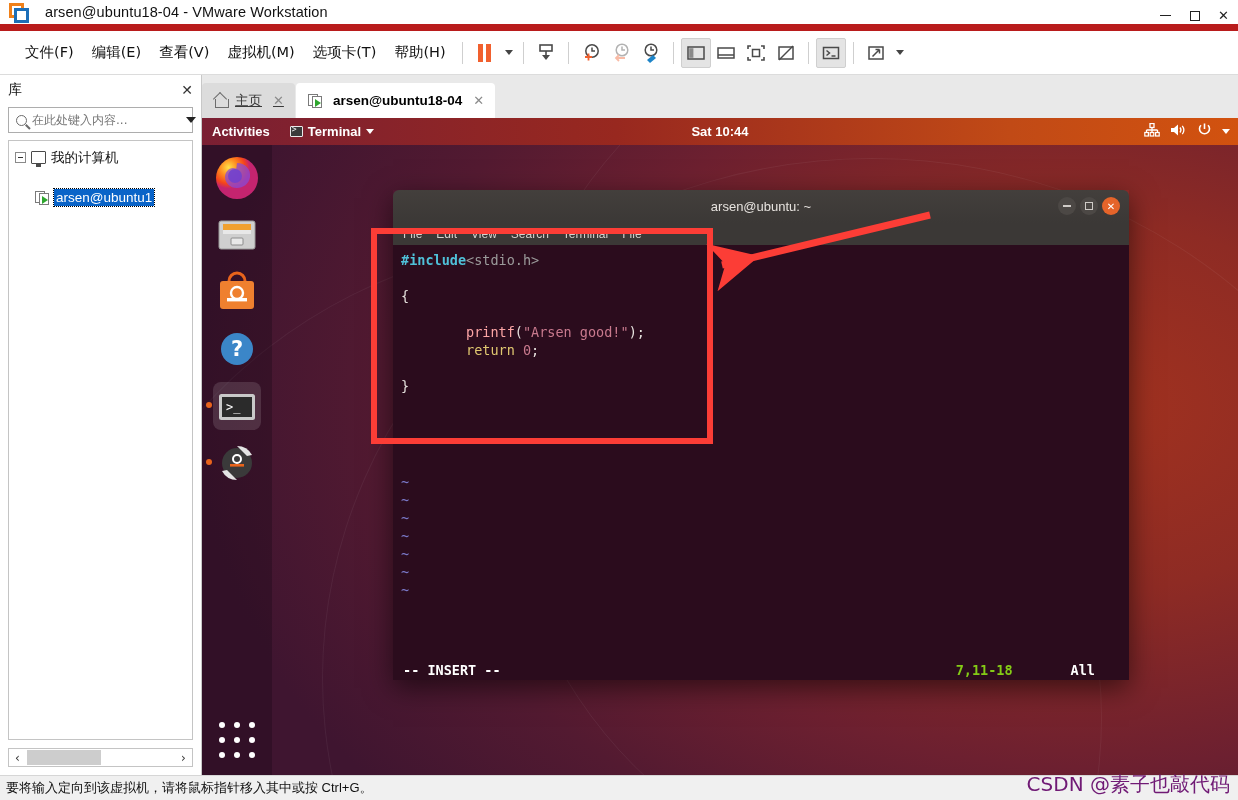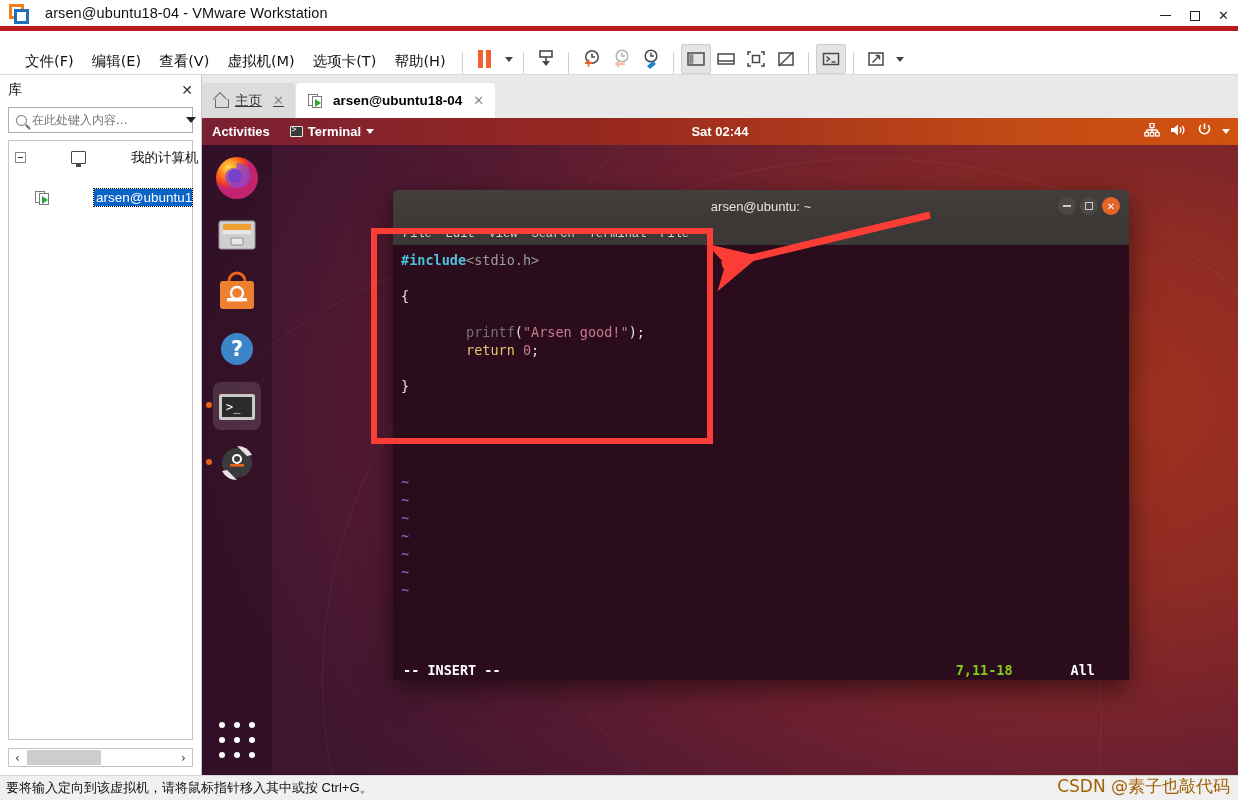--- a/index.html
+++ b/index.html
@@ -8,21 +8,21 @@
     overflow: hidden;
     font-family: "Liberation Sans", "DejaVu Sans", sans-serif;
     background: #f0f0f0;
   }
   #root { position: relative; width: 1238px; height: 800px; background: #ffffff; }
 
   
   .win-titlebar {
     position: absolute; left: 0; top: 0; width: 1238px; height: 31px;
     background: #ffffff; display: flex; align-items: center;
-    border-bottom: 5px solid #b91c1c;
+    border-bottom: 7px solid #b91c1c;
   }
   .vmw-logo { width: 22px; height: 22px; margin-left: 9px; position: relative; flex: none; }
   .vmw-logo .sq1 {
     position: absolute; left: 0; top: 2px; width: 15px; height: 15px;
     border: 3px solid #f08019; background: transparent;
   }
   .vmw-logo .sq2 {
     position: absolute; left: 5px; top: 7px; width: 15px; height: 15px;
     border: 3px solid #1d6fb8; background: #fff;
   }
@@ -34,21 +34,21 @@
   .win-ctrl {
     width: 29px; height: 31px; display: flex; align-items: center; justify-content: center;
     font-size: 13px; color: #222; font-family: "DejaVu Sans", sans-serif;
   }
   .win-ctrl .min-bar { width: 11px; height: 1px; background: #222; }
   .win-ctrl .max-sq { width: 10px; height: 10px; border: 1px solid #222; }
 
   
   .menubar {
     position: absolute; left: 0; top: 31px; width: 1238px; height: 44px;
-    background: #ffffff; display: flex; align-items: flex-end;
+    background: #ffffff; display: flex; align-items: center;
     border-bottom: 1px solid #dcdcdc;
   }
   .menu-item {
     font-size: 14.5px; color: #111; padding: 3px 9px; white-space: nowrap;
     font-family: "DejaVu Sans", "Liberation Sans", sans-serif;
   }
   .tb-sep { width: 1px; height: 22px; background: #cfcfcf; margin: 0 7px; flex: none; }
   .tb-btn {
     width: 30px; height: 30px; display: flex; align-items: center; justify-content: center;
     position: relative; flex: none; border-radius: 2px;
@@ -88,21 +88,21 @@
     font-family: "DejaVu Sans", "Liberation Sans", sans-serif; background: transparent;
   }
   .sb-search .dd {
     width: 0; height: 0; border-left: 5px solid transparent; border-right: 5px solid transparent;
     border-top: 6px solid #222; margin: 0 4px; flex: none;
   }
   .sb-tree {
     margin: 7px 8px 0 8px; border: 1px solid #c4c4c4; height: 600px; background: #fff;
     padding-top: 6px;
   }
-  .tree-row { display: flex; align-items: center; height: 21px; padding-left: 6px; gap: 40px; }
+  .tree-row { display: flex; align-items: center; height: 21px; padding-left: 6px; }
   .tree-expander {
     width: 11px; height: 11px; border: 1px solid #8a8a8a; background: #fff;
     position: relative; margin-right: 5px; flex: none;
   }
   .tree-expander:before {
     content: ""; position: absolute; left: 2px; top: 4px; width: 5px; height: 1px; background: #333;
   }
   .ico-monitor {
     width: 15px; height: 13px; border: 1.6px solid #4a4a4a; border-radius: 1px;
     position: relative; margin-right: 5px; flex: none;
@@ -242,31 +242,31 @@
     display: flex; align-items: center; justify-content: center;
     color: #cfcbc7; font-size: 10px; font-family: "DejaVu Sans", sans-serif;
   }
   .tbtn.close { background: #e5642a; color: #fff; }
   .tbtn .dash { width: 8px; height: 1.5px; background: #cfcbc7; }
   .tbtn .sq { width: 8px; height: 8px; border: 1.5px solid #cfcbc7; }
   .term-menu {
     height: 22px; background: #3b3836; display: flex; align-items: center;
     padding-left: 10px; gap: 14px;
   }
-  .term-menu span { color: #d6d2ce; font-size: 12px; font-family: Liberation Mono, monospace; }
+  .term-menu span { color: #d6d2ce; font-size: 12px; }
   .term-body {
     height: 435px; background: #2b0c1d; position: relative;
     font-family: "DejaVu Sans Mono", "Liberation Mono", monospace;
     font-size: 13.5px; line-height: 18px; padding: 6px 8px 0 8px; color: #d8d4d0;
   }
   .term-body pre { font: inherit; white-space: pre; }
   .c-pre   { color: #4fc1d9; font-weight: bold; }
   .c-hdr   { color: #9b9b9b; }
   .c-kw    { color: #6fd96f; }
-  .c-fn    { color: #737373; }
+  .c-fn    { color: #fca5a5; }
   .c-str   { color: #c97a8e; }
   .c-ret   { color: #e0c870; }
   .c-num   { color: #c97a8e; }
   .c-plain { color: #e6e2de; }
   .tilde   { color: #7a79c8; }
   .term-status {
     position: absolute; left: 0; bottom: 0; width: 100%; height: 20px;
     display: flex; align-items: center; padding: 0 10px;
     font-family: "DejaVu Sans Mono", "Liberation Mono", monospace; font-size: 13.5px;
   }
@@ -281,21 +281,21 @@
   }
   .anno-svg { position: absolute; left: 0; top: 0; width: 1238px; height: 800px; z-index: 21; pointer-events: none; }
 
   
   .statusbar {
     position: absolute; left: 0; bottom: 0; width: 1238px; height: 25px;
     background: #f0f0f0; border-top: 1px solid #d6d6d6; display: flex; align-items: center;
   }
   .statusbar .txt { font-size: 13px; color: #111; margin-left: 6px; white-space: nowrap; }
   .watermark {
-    position: absolute; right: 8px; bottom: 2px; font-size: 17px; color: #a16207;
+    position: absolute; right: 8px; bottom: 2px; font-size: 20px; color: #701a75;
     font-family: "DejaVu Sans", "Liberation Sans", sans-serif; z-index: 30; white-space: nowrap;
   }
 </style>
 </head>
 <body>
 
 <div id="root">
 
   <div class="win-titlebar">
     <div class="vmw-logo">
@@ -474,21 +474,21 @@
     <div class="wall-arc" style="left:120px; top:40px; width:1100px; height:1040px;"></div>
     <div class="wall-arc" style="left:300px; top:-120px; width:900px; height:900px;"></div>
 
     <div class="topbar">
       <span class="activities">Activities</span>
       <span class="appmenu">
         <span class="ico-term-small"></span>
         <span class="appname">Terminal</span>
         <span class="tb-dn"></span>
       </span>
-      <span class="clock">Sat 02:44</span>
+      <span class="clock">Sat 10:44</span>
       <span class="tray">
         <span>
           <svg width="16" height="14" viewBox="0 0 16 14">
               <rect x="6" y="0.5" width="4" height="4" fill="none" stroke="#fff" stroke-width="1.3"></rect>
               <path d="M8 4.5 V7 M2.5 7 h11 M2.5 7 v2.5 M8 7 v2.5 M13.5 7 v2.5" stroke="#fff" stroke-width="1.3" fill="none"></path>
               <rect x="0.8" y="9.5" width="3.6" height="3.5" fill="none" stroke="#fff" stroke-width="1.2"></rect>
               <rect x="6.2" y="9.5" width="3.6" height="3.5" fill="none" stroke="#fff" stroke-width="1.2"></rect>
               <rect x="11.6" y="9.5" width="3.6" height="3.5" fill="none" stroke="#fff" stroke-width="1.2"></rect>
             </svg>
         </span>

